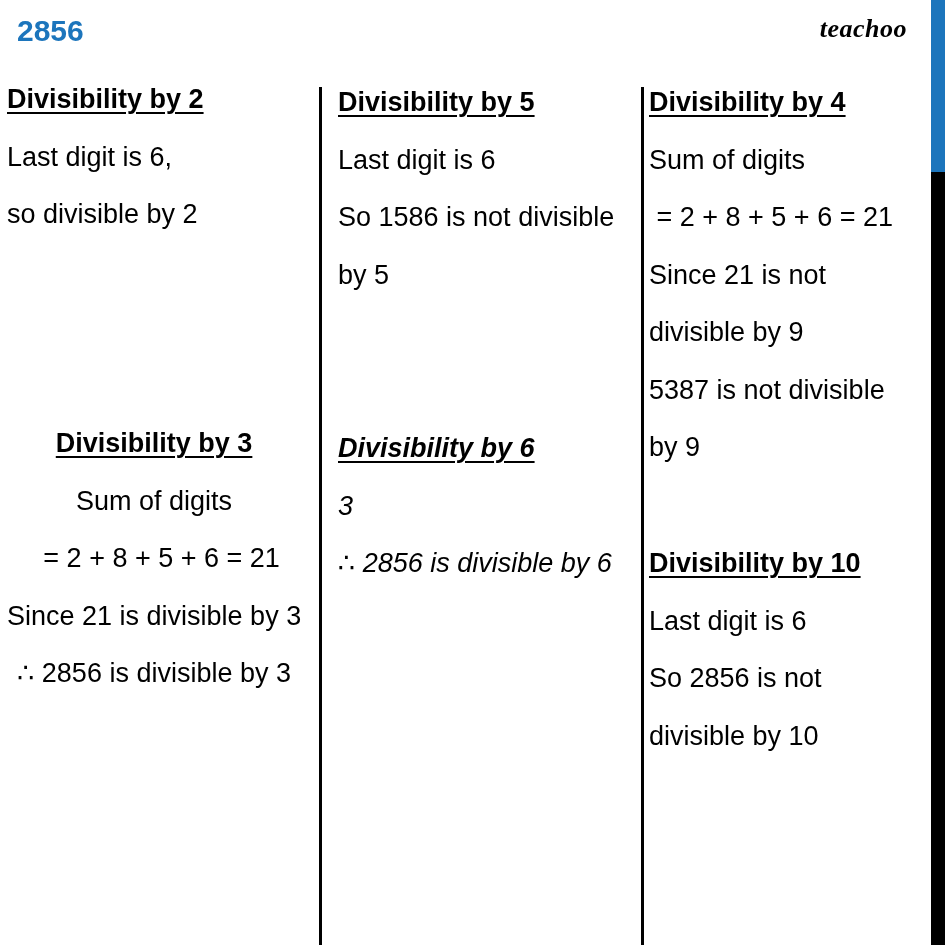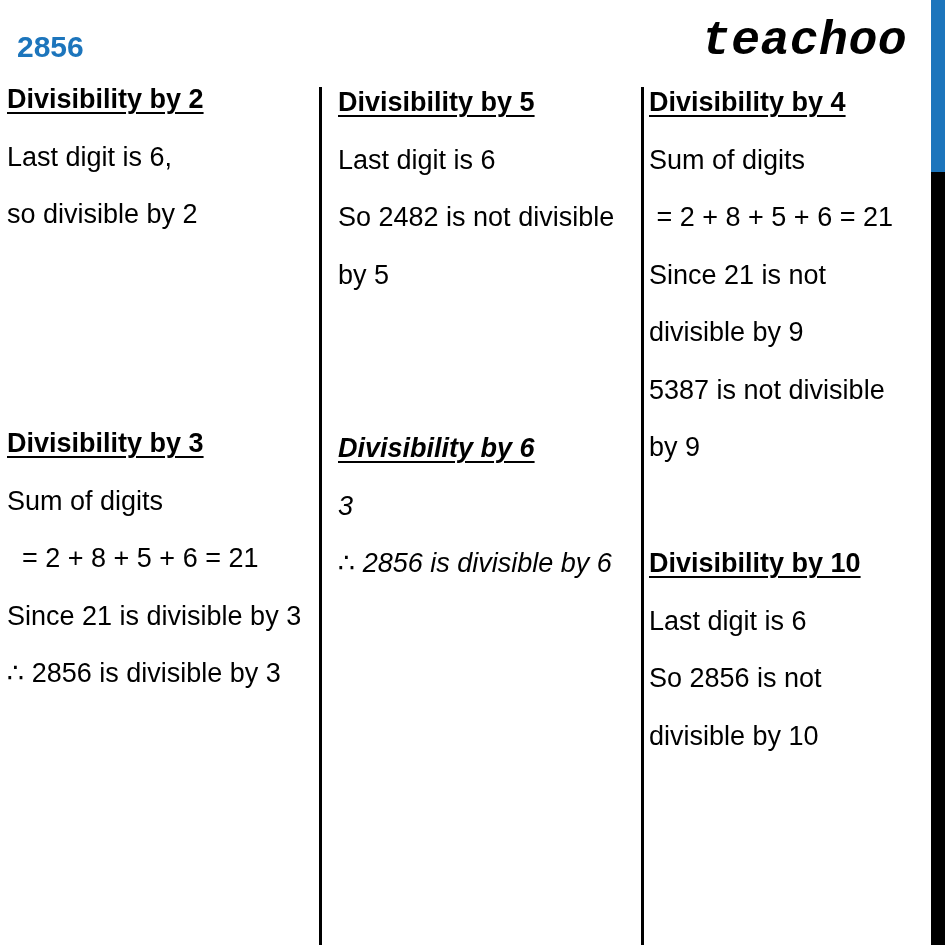--- a/index.html
+++ b/index.html
@@ -16,30 +16,29 @@
       color: #000000;
     }
     .title {
       position: absolute;
       left: 17px;
       top: 14px;
       font-size: 30px;
       font-weight: bold;
       color: #1c75bc;
       letter-spacing: 0px;
-      margin-top: 16px;
     }
     .logo {
       position: absolute;
       right: 38px;
       top: 14px;
-      font-family: Liberation Mono, monospace;
+      font-family: Liberation Serif, serif;
       font-style: italic;
       font-weight: bold;
-      font-size: 48px;
+      font-size: 26px;
       color: #000000;
       letter-spacing: 0.5px;
     }
     .side-bar {
       position: absolute;
       left: 931px;
       top: 0;
       width: 14px;
       height: 945px;
     }
@@ -95,34 +94,34 @@
 
 <div class="divider" style="left:319px;"></div>
 <div class="divider" style="left:641px;"></div>
 
 <div class="col" style="left:7px;">
   <div class="block" style="top:71px;">
     <span class="heading">Divisibility by 2</span>
     <span class="line">Last digit is 6,</span>
     <span class="line">so divisible by 2</span>
   </div>
-  <div class="block" style="top:415px;">
+  <div class="block" style="top:415px;text-align:center;">
     <span class="heading">Divisibility by 3</span>
     <span class="line">Sum of digits</span>
     <span class="line" style="white-space:pre;">  = 2 + 8 + 5 + 6 = 21</span>
     <span class="line">Since 21 is divisible by 3</span>
     <span class="line">∴ 2856 is divisible by 3</span>
   </div>
 </div>
 
 <div class="col" style="left:338px;">
   <div class="block" style="top:74px;">
     <span class="heading">Divisibility by 5</span>
     <span class="line">Last digit is 6</span>
-    <span class="line">So 2482 is not divisible</span>
+    <span class="line">So 1586 is not divisible</span>
     <span class="line">by 5</span>
   </div>
   <div class="block" style="top:420px;font-style:italic;">
     <span class="heading">Divisibility by 6</span>
     <span class="line">3</span>
     <span class="line">∴ 2856 is divisible by 6</span>
   </div>
 </div>
 
 <div class="col" style="left:649px;">

